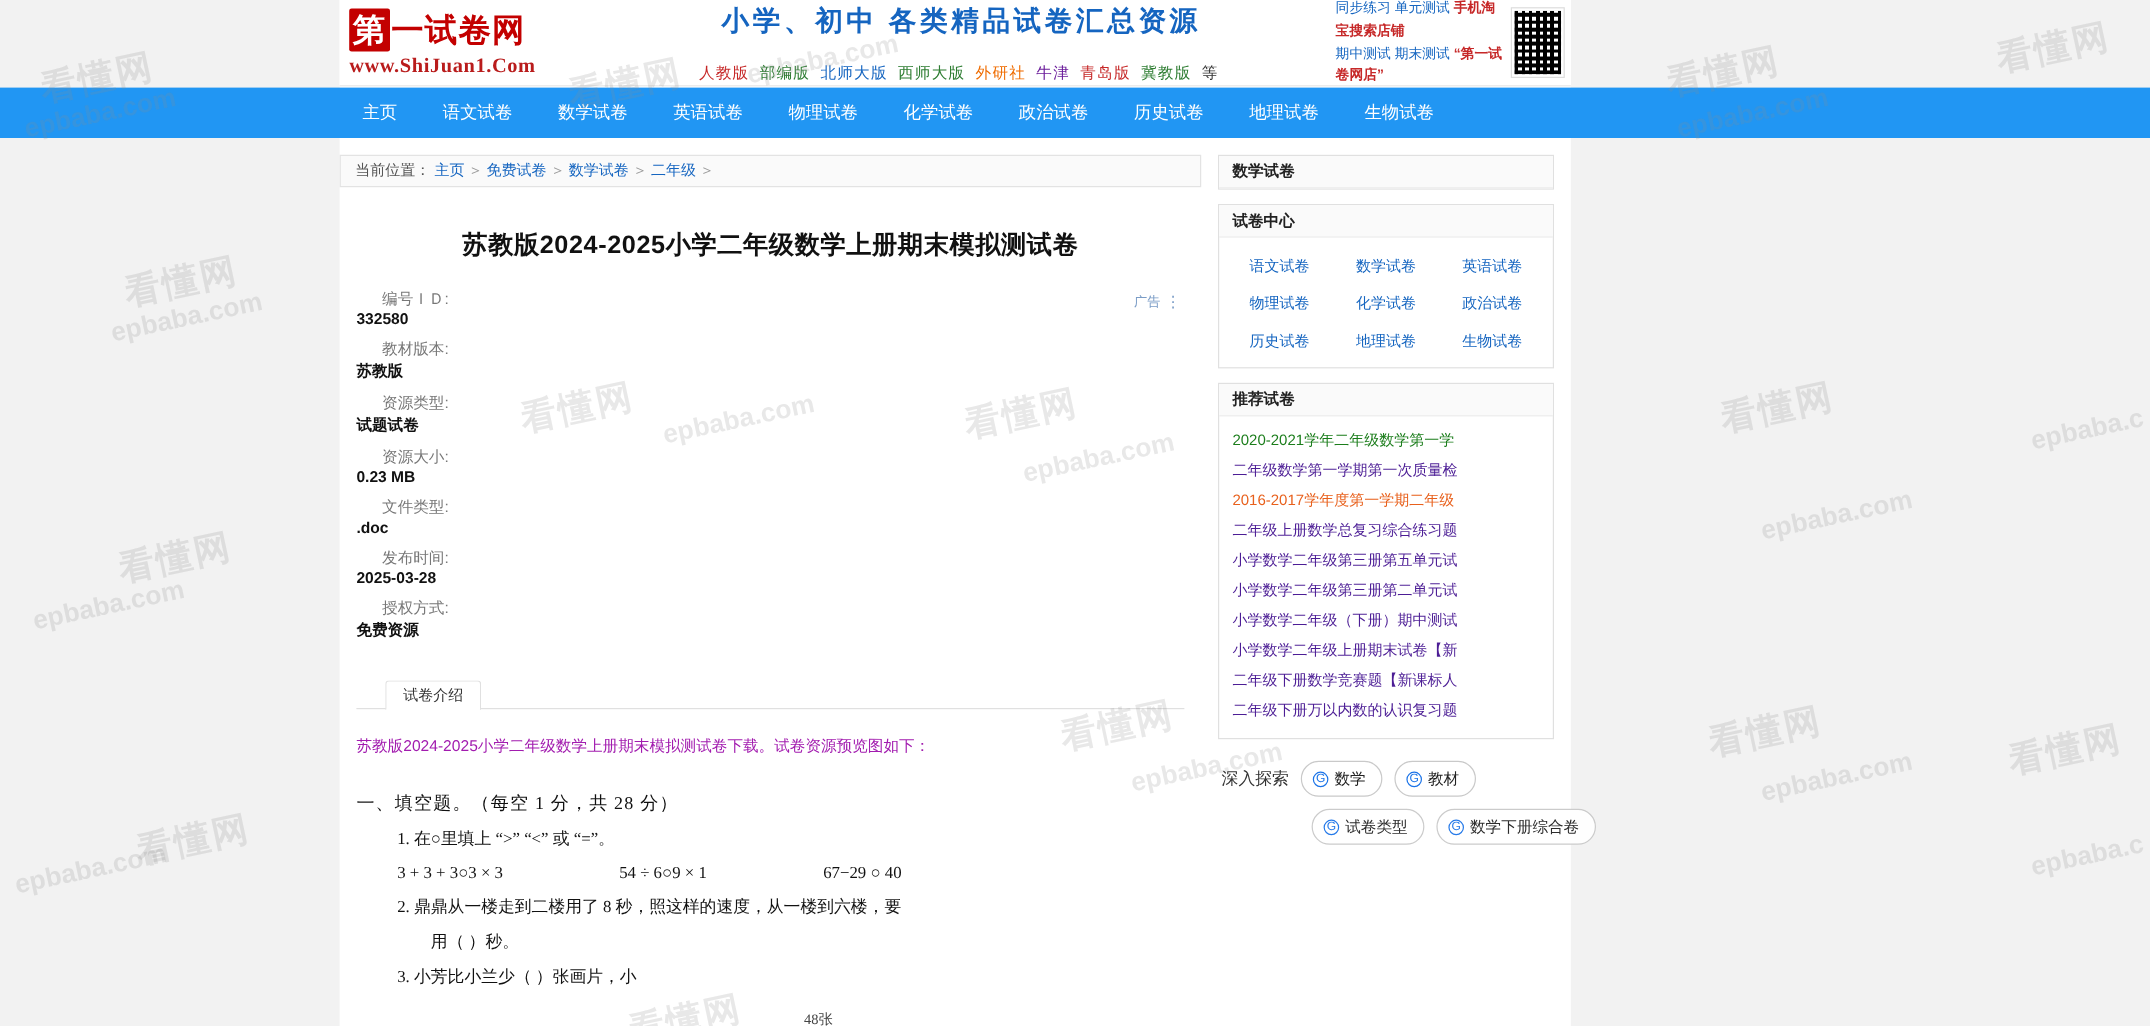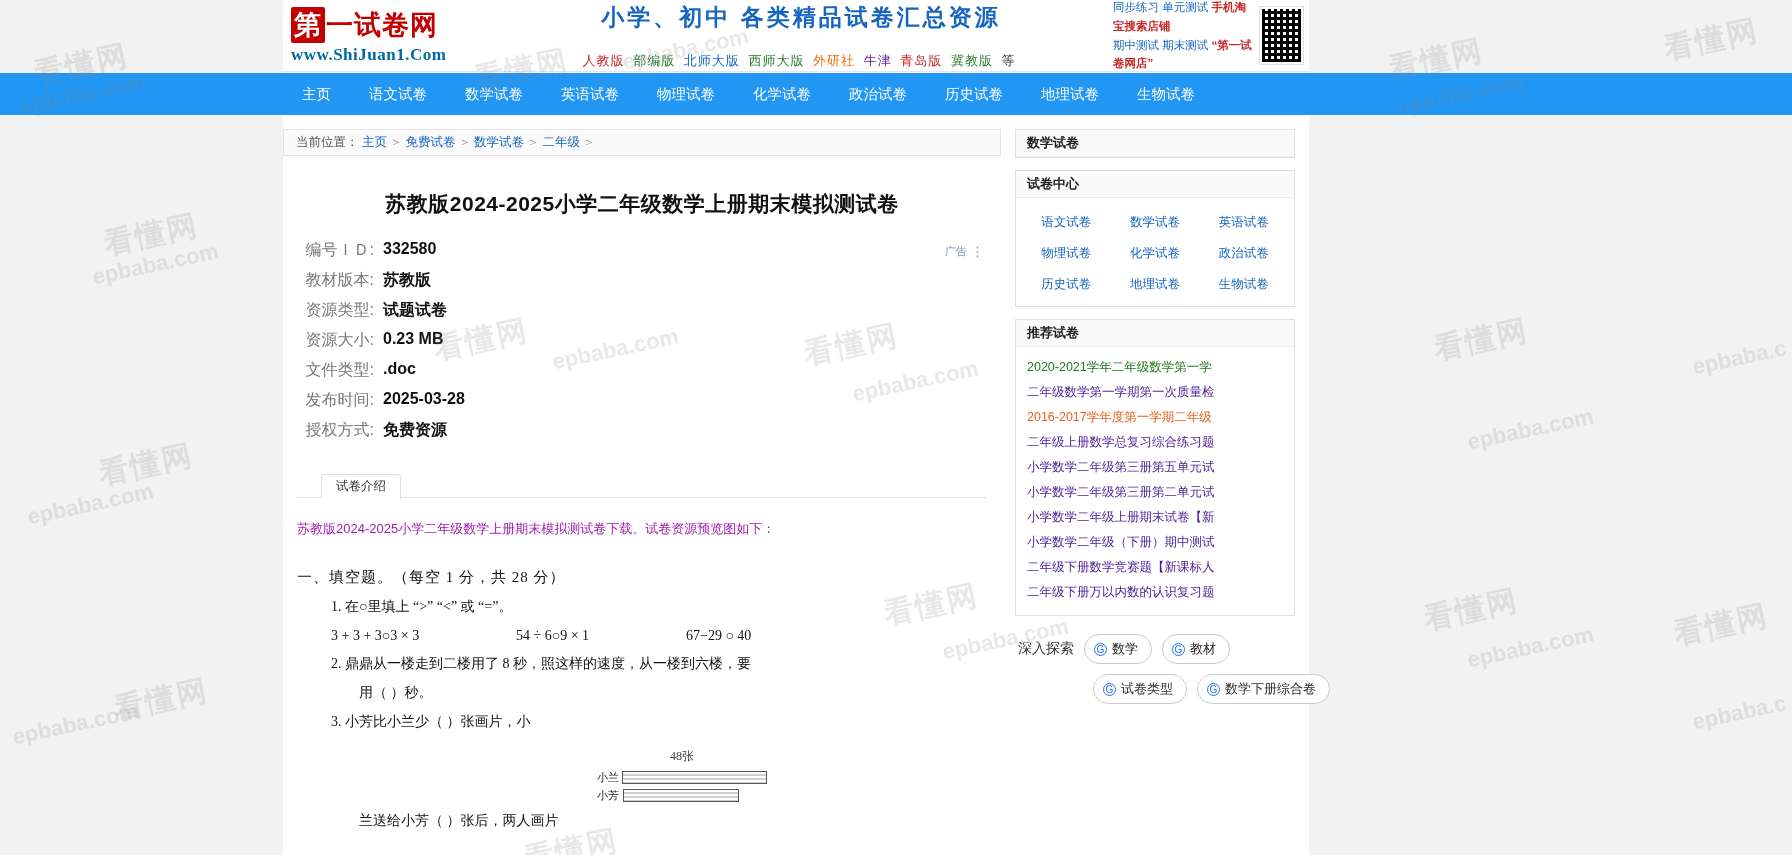--- a/index.html
+++ b/index.html
@@ -58,21 +58,21 @@
   }
   .logo .l1 .box {
     display:inline-block;
     background:#c30000;
     color:#fff;
     padding:0 3px;
     margin-right:1px;
     border-radius:2px;
   }
   .logo .l2 {
-    font-size:17px; font-weight:bold; color:#0369a1;
+    font-size:17px; font-weight:bold; color:#b91c1c;
     font-family:"Liberation Serif", serif;
     margin-top:2px;
     letter-spacing:0.5px;
   }
   .banner-mid { flex:1; text-align:center; }
   .banner-mid .m1 {
     font-size:23px; font-weight:bold; color:#1565c0;
     letter-spacing:3px;
   }
   .banner-mid .m2 {
@@ -160,21 +160,21 @@
   h1.title {
     text-align:center;
     font-size:21px;
     color:#111;
     margin:34px 0 22px 0;
     font-weight:bold;
     letter-spacing:0.5px;
   }
 
   .meta-wrap { position:relative; padding-left:14px; }
-  .meta-row { display:flex; margin-bottom:9px; font-size:16px; }
+  .meta-row { display:flex; margin-bottom:9px; font-size:13px;flex-direction:column; }
   .meta-label { width:86px; color:#777; text-align:right; padding-right:9px; }
   .meta-value { color:#111; font-weight:bold; }
 
   .ad-slot {
     position:absolute;
     right:18px; top:4px;
     font-size:11px;
     color:#7a9cc6;
     display:flex;
     align-items:center;
@@ -468,22 +468,22 @@
 
       <div class="card">
         <div class="card-h">推荐试卷</div>
         <div class="rec-list">
           <a href="#" class="green">2020-2021学年二年级数学第一学</a>
           <a href="#">二年级数学第一学期第一次质量检</a>
           <a href="#" class="orange">2016-2017学年度第一学期二年级</a>
           <a href="#">二年级上册数学总复习综合练习题</a>
           <a href="#">小学数学二年级第三册第五单元试</a>
           <a href="#">小学数学二年级第三册第二单元试</a>
+          <a href="#">小学数学二年级（下册）期中测试</a>
           <a href="#">小学数学二年级上册期末试卷【新</a>
-          <a href="#">小学数学二年级（下册）期中测试</a>
           <a href="#">二年级下册数学竞赛题【新课标人</a>
           <a href="#">二年级下册万以内数的认识复习题</a>
         </div>
       </div>
 
       <div class="explore">
         <span class="lbl">深入探索</span>
         <span class="chip">
           <span class="g">G</span>
           <span>数学</span>

